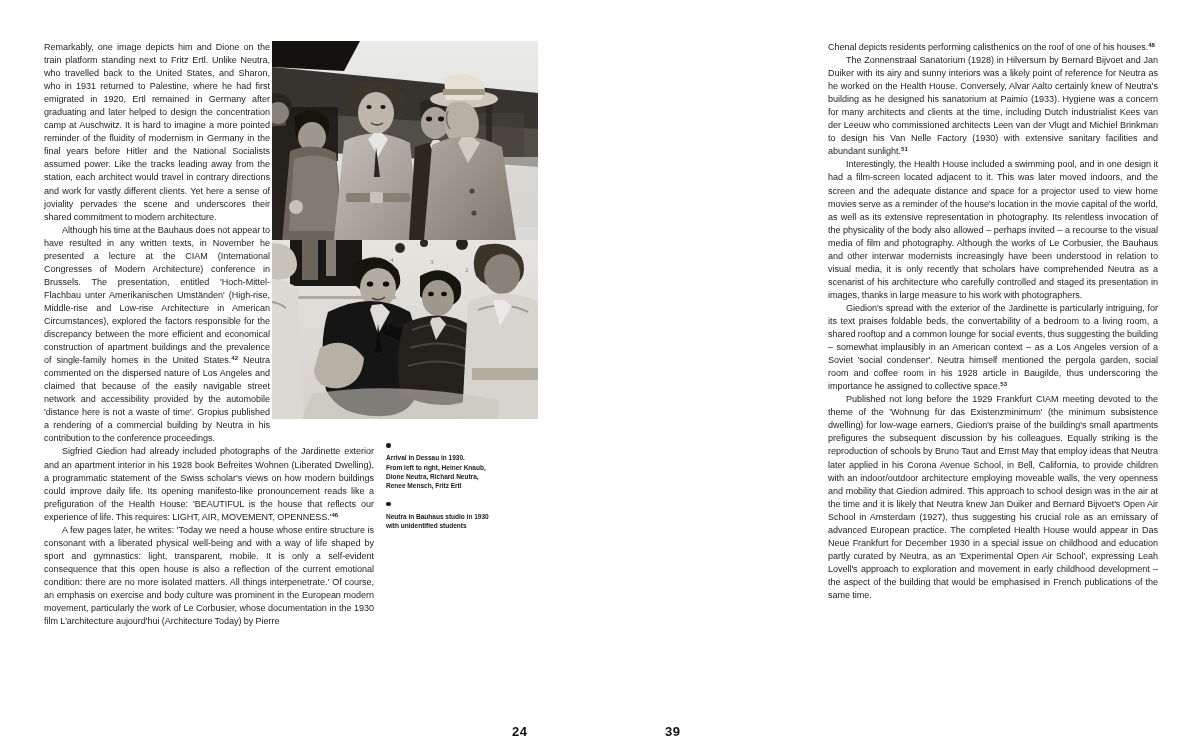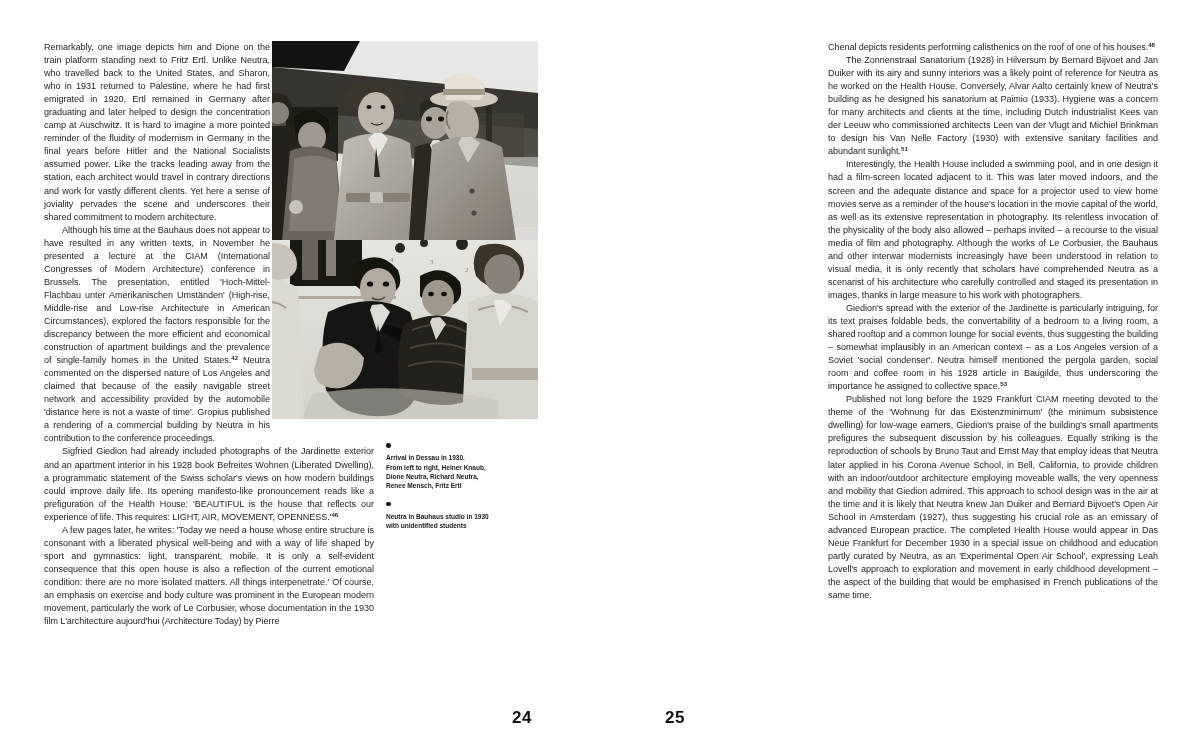--- a/index.html
+++ b/index.html
@@ -117,24 +117,25 @@
   #right-flow {
     position: absolute;
     left: 228px;  
     top: 41px;
     width: 330px;
   }
 
   
   .folio {
     position: absolute;
-    font-size: 17px;
+    font-size: 13px;
     font-weight: 700;
     letter-spacing: 0.55px;
     color: #111;
+    margin-top: 16px;
   }
   #folio-left  { left: 512px; top: 708px; }
   #folio-right { left: 665px; top: 708px; }
 </style>
 </head>
 <body>
 
 <div class="spread">
 
   <div id="page-left">
@@ -320,15 +321,15 @@
       <p class="indent"><span>Interestingly, the Health House included a swimming pool, and in one design it had a film-screen located adjacent to it. This was later moved indoors, and the screen and the adequate distance and space for a projector used to view home movies serve as a reminder of the house's location in the movie capital of the world, as well as its extensive representation in photography. Its relentless invocation of the physicality of the body also allowed – perhaps invited – a recourse to the visual media of film and photography. Although the works of Le Corbusier, the Bauhaus and other interwar modernists increasingly have been understood in relation to visual media, it is only recently that scholars have comprehended Neutra as a scenarist of his architecture who carefully controlled and staged its presentation in images, thanks in large measure to his work with photographers.</span></p>
 
       <p class="indent"><span>Giedion's spread with the exterior of the Jardinette is particularly intriguing, for its text praises foldable beds, the convertability of a bedroom to a living room, a shared rooftop and a common lounge for social events, thus suggesting the building – somewhat implausibly in an American context – as a Los Angeles version of a Soviet 'social condenser'. Neutra himself mentioned the pergola garden, social room and coffee room in his 1928 article in Baugilde, thus underscoring the importance he assigned to collective space.</span><sup class="fn">53</sup></p>
 
       <p class="indent"><span>Published not long before the 1929 Frankfurt CIAM meeting devoted to the theme of the 'Wohnung für das Existenzminimum' (the minimum subsistence dwelling) for low-wage earners, Giedion's praise of the building's small apartments prefigures the subsequent discussion by his colleagues. Equally striking is the reproduction of schools by Bruno Taut and Ernst May that employ ideas that Neutra later applied in his Corona Avenue School, in Bell, California, to provide children with an indoor/outdoor architecture employing moveable walls, the very openness and mobility that Giedion admired. This approach to school design was in the air at the time and it is likely that Neutra knew Jan Duiker and Bernard Bijvoet's Open Air School in Amsterdam (1927), thus suggesting his crucial role as an emissary of advanced European practice. The completed Health House would appear in Das Neue Frankfurt for December 1930 in a special issue on childhood and education partly curated by Neutra, as an 'Experimental Open Air School', expressing Leah Lovell's approach to exploration and movement in early childhood development – the aspect of the building that would be emphasised in French publications of the same time.</span></p>
 
     </div>
   </div>
 
   <div class="folio" id="folio-left">24</div>
-  <div class="folio" id="folio-right">25</div>
+  <div class="folio" id="folio-right">39</div>
 
 </div>
 
 </body></html>

